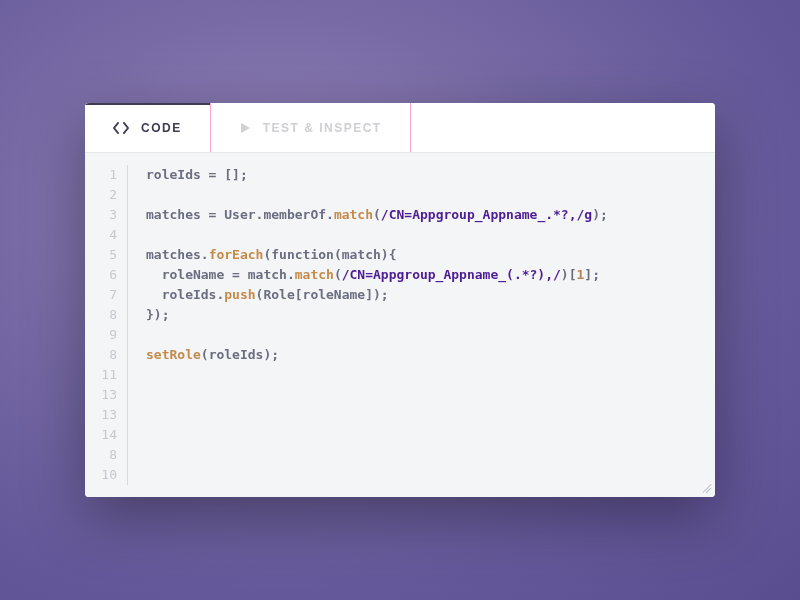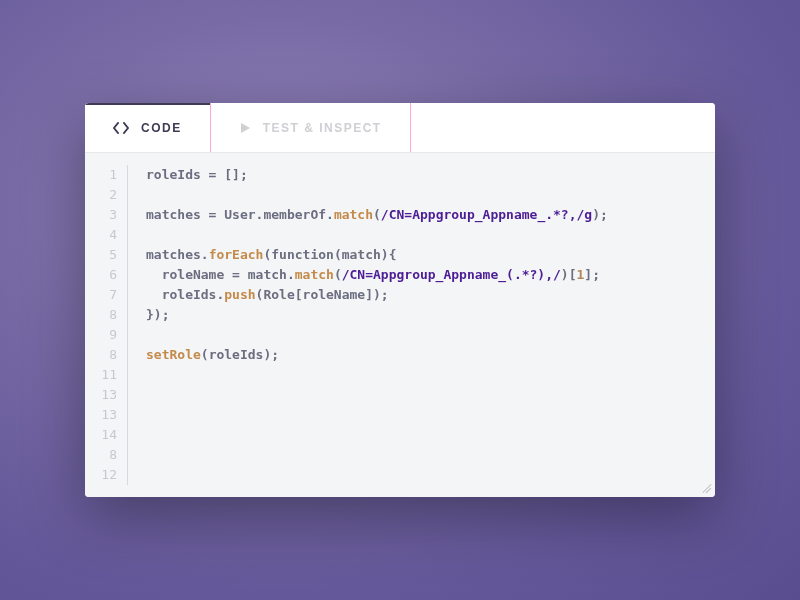--- a/index.html
+++ b/index.html
@@ -133,19 +133,19 @@
         <div>6</div>
         <div>7</div>
         <div>8</div>
         <div>9</div>
         <div>8</div>
         <div>11</div>
         <div>13</div>
         <div>13</div>
         <div>14</div>
         <div>8</div>
-        <div>12</div>
+        <div>10</div>
       </div>
     <div class="divider"></div>
     <div class="code" id="code"><div><span class="tok-id">roleIds</span><span class="tok-op"> = </span><span class="tok-br">[]</span><span class="tok-op">;</span></div><div>&nbsp;</div><div><span class="tok-id">matches</span><span class="tok-op"> = </span><span class="tok-id">User</span><span class="tok-op">.</span><span class="tok-id">memberOf</span><span class="tok-op">.</span><span class="tok-fn">match</span><span class="tok-br">(</span><span class="tok-str">/CN=Appgroup_Appname_.*?,/g</span><span class="tok-br">)</span><span class="tok-op">;</span></div><div>&nbsp;</div><div><span class="tok-id">matches</span><span class="tok-op">.</span><span class="tok-fn">forEach</span><span class="tok-br">(</span><span class="tok-id">function</span><span class="tok-br">(</span><span class="tok-id">match</span><span class="tok-br">)</span><span class="tok-br">{</span></div><div><span class="tok-id">  roleName</span><span class="tok-op"> = </span><span class="tok-id">match</span><span class="tok-op">.</span><span class="tok-fn">match</span><span class="tok-br">(</span><span class="tok-str">/CN=Appgroup_Appname_(.*?),/</span><span class="tok-br">)</span><span class="tok-br">[</span><span class="tok-num">1</span><span class="tok-br">]</span><span class="tok-op">;</span></div><div><span class="tok-id">  roleIds</span><span class="tok-op">.</span><span class="tok-fn">push</span><span class="tok-br">(</span><span class="tok-id">Role</span><span class="tok-br">[</span><span class="tok-id">roleName</span><span class="tok-br">]</span><span class="tok-br">)</span><span class="tok-op">;</span></div><div><span class="tok-br">}</span><span class="tok-br">)</span><span class="tok-op">;</span></div><div>&nbsp;</div><div><span class="tok-fn">setRole</span><span class="tok-br">(</span><span class="tok-id">roleIds</span><span class="tok-br">)</span><span class="tok-op">;</span></div><div>&nbsp;</div><div>&nbsp;</div><div>&nbsp;</div><div>&nbsp;</div><div>&nbsp;</div><div>&nbsp;</div></div>
     <div class="resize"></div>
   </div>
 </div>
 
 </body></html>

